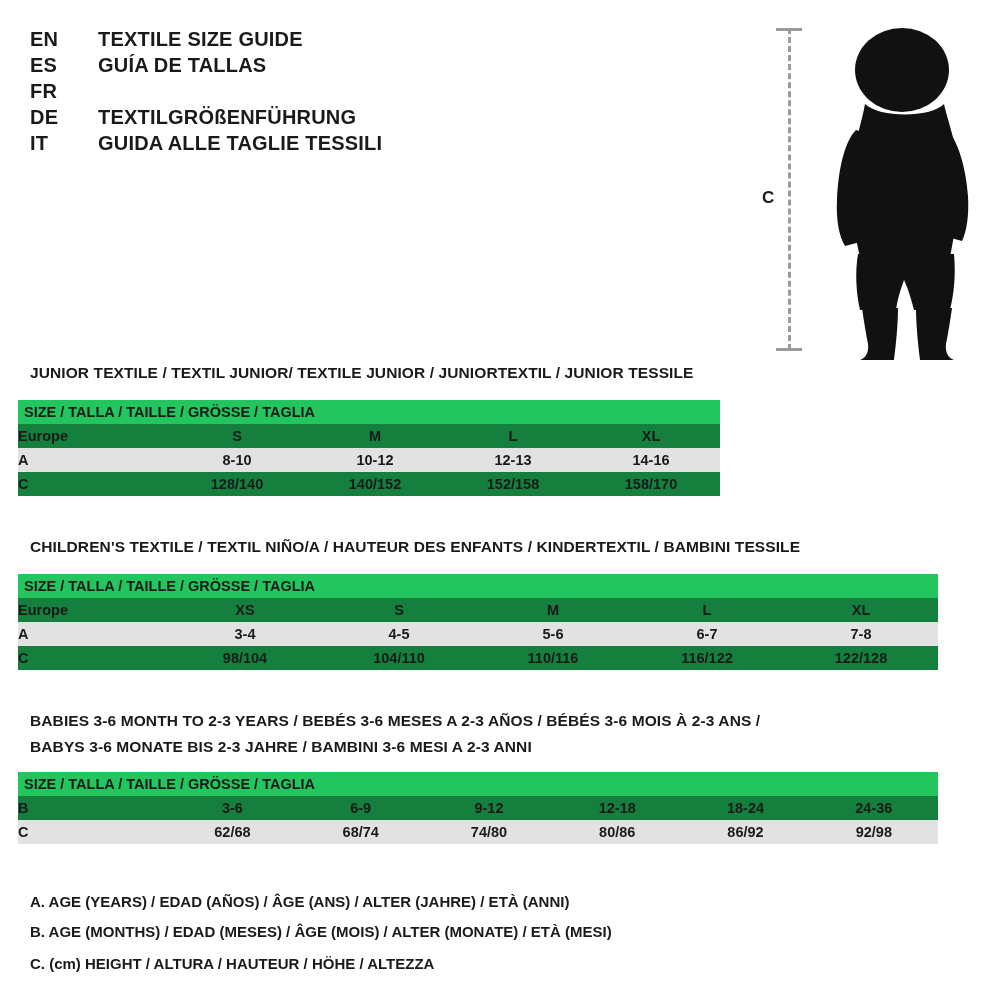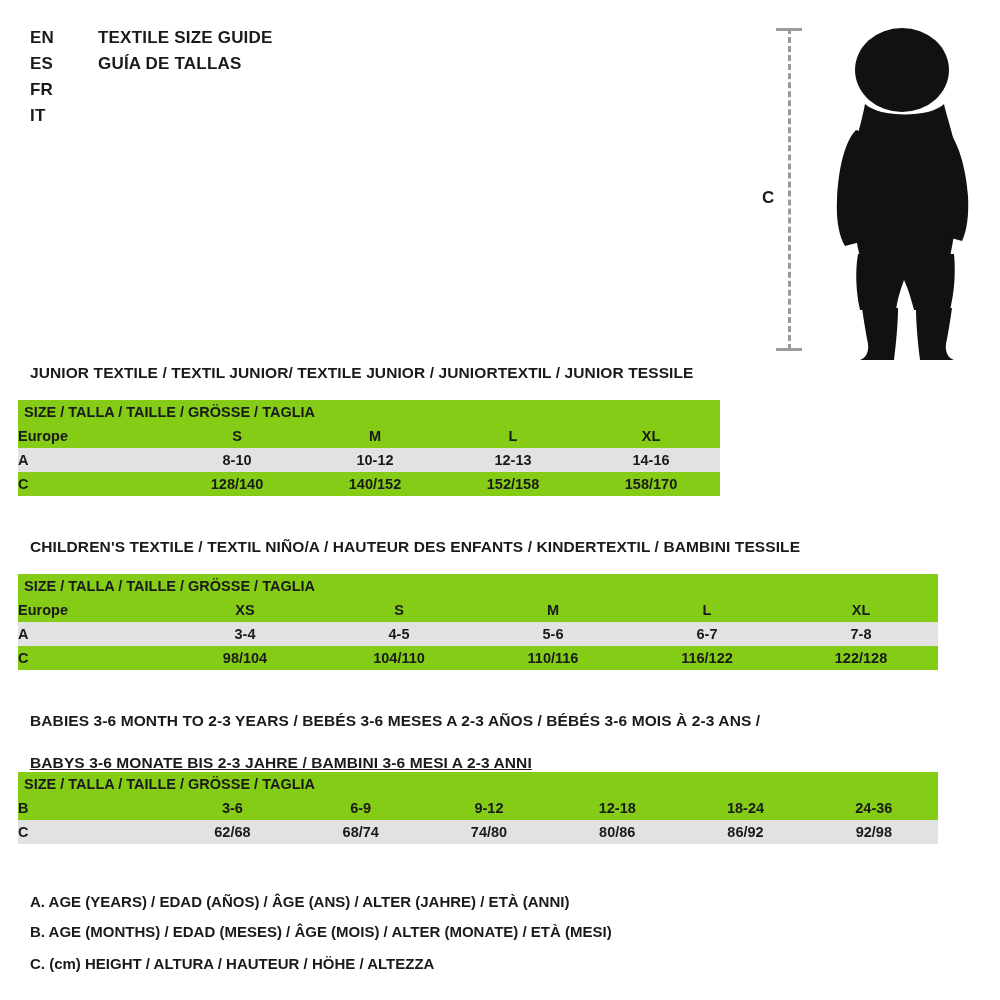--- a/index.html
+++ b/index.html
@@ -23,21 +23,21 @@
   .lang-block {
     position: absolute;
     left: 30px;
     top: 28px;
     width: 600px;
   }
   .lang-row {
     display: flex;
     align-items: baseline;
     height: 26px;
-    font-size: 17px;
+    font-size: 20px;
     font-weight: bold;
     letter-spacing: 0.2px;
   }
   .lang-code {
     width: 68px;
     flex: 0 0 68px;
   }
   .lang-text {
     flex: 1;
   }
@@ -100,27 +100,27 @@
     height: 24px;
     vertical-align: middle;
     white-space: nowrap;
   }
   td.rowlabel {
     text-align: left;
     padding-left: 6px;
   }
   td.val { text-align: center; }
   tr.header-row td {
-    background: #84cc16;
+    background: #22c55e;
     text-align: left;
     padding-left: 6px;
     font-weight: bold;
   }
   tr.shade td { background: #e2e2e2; }
-  tr.plain td { background: #84cc16; }
+  tr.plain td { background: #15803d; }
 
   
   .legend {
     position: absolute;
     left: 30px;
     font-size: 15px;
     font-weight: bold;
     white-space: nowrap;
   }
 </style>
@@ -135,21 +135,26 @@
       <span class="lang-text">TEXTILE SIZE GUIDE</span>
     </div>
     <div class="lang-row">
       <span class="lang-code">ES</span>
       <span class="lang-text">GUÍA DE TALLAS</span>
     </div>
     <div class="lang-row">
       <span class="lang-code">FR</span>
     </div>
     <div class="lang-row">
+      <span class="lang-code">DE</span>
+      <span class="lang-text">TEXTILGRÖßENFÜHRUNG</span>
+    </div>
+    <div class="lang-row">
       <span class="lang-code">IT</span>
+      <span class="lang-text">GUIDA ALLE TAGLIE TESSILI</span>
     </div>
   </div>
 
   <div class="figure-area">
     <div class="dashline"></div>
     <div class="dash-cap top"></div>
     <div class="dash-cap bottom"></div>
     <div class="c-label">C</div>
     <svg class="silhouette" width="180" height="345" viewBox="0 0 180 345">
       <g fill="#111111">
@@ -259,21 +264,21 @@
       <td class="val">98/104</td>
       <td class="val">104/110</td>
       <td class="val">110/116</td>
       <td class="val">116/122</td>
       <td class="val">122/128</td>
     </tr>
   </tbody>
     </table>
 
   <div class="section-title" style="top:712px;">BABIES 3-6 MONTH TO 2-3 YEARS / BEBÉS 3-6 MESES A 2-3 AÑOS / BÉBÉS 3-6 MOIS À 2-3 ANS /</div>
-  <div class="section-title" style="top:754px;text-decoration:underline;">BABYS 3-6 MONATE BIS 2-3 JAHRE / BAMBINI 3-6 MESI A 2-3 ANNI</div>
+  <div class="section-title" style="top:738px;">BABYS 3-6 MONATE BIS 2-3 JAHRE / BAMBINI 3-6 MESI A 2-3 ANNI</div>
   <table class="size-table" style="left:18px; top:772px; width:920px;">
     <tbody>
         <tr class="header-row">
       <td colspan="7">SIZE / TALLA / TAILLE / GRÖSSE / TAGLIA</td>
     </tr>
     <tr class="plain">
       <td class="rowlabel" style="width:150px;">B</td>
       <td class="val" style="width:128px;">3-6</td>
       <td class="val" style="width:128px;">6-9</td>
       <td class="val" style="width:128px;">9-12</td>

